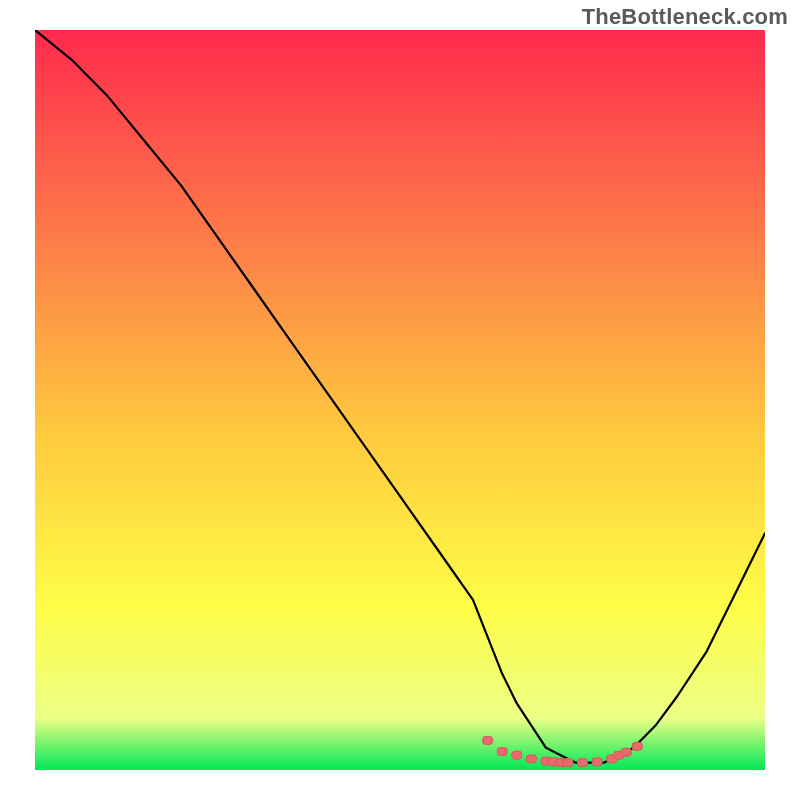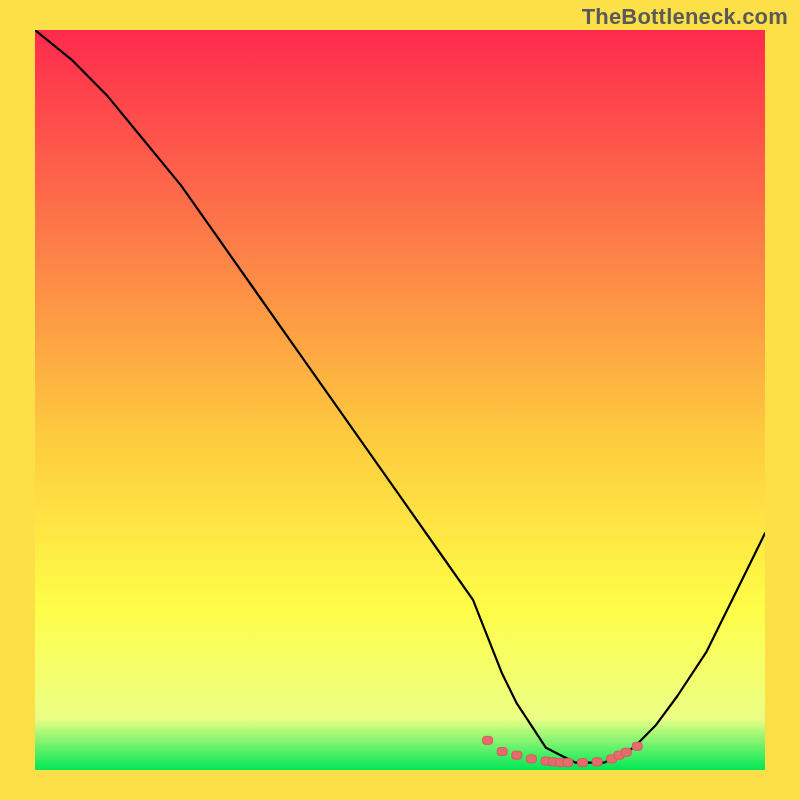--- a/index.html
+++ b/index.html
@@ -8,21 +8,21 @@
     width: 800px;
     height: 800px;
     background: #000;
     font-family: Arial, Helvetica, sans-serif;
     overflow: hidden;
   }
   .frame {
     position: relative;
     width: 800px;
     height: 800px;
-    background: #fde047;
+    background: #ffffff;
   }
   .watermark {
     position: absolute;
     top: 4px;
     right: 12px;
     color: #5a5a5a;
     font-size: 22px;
     font-weight: 600;
     letter-spacing: 0.2px;
     user-select: none;

